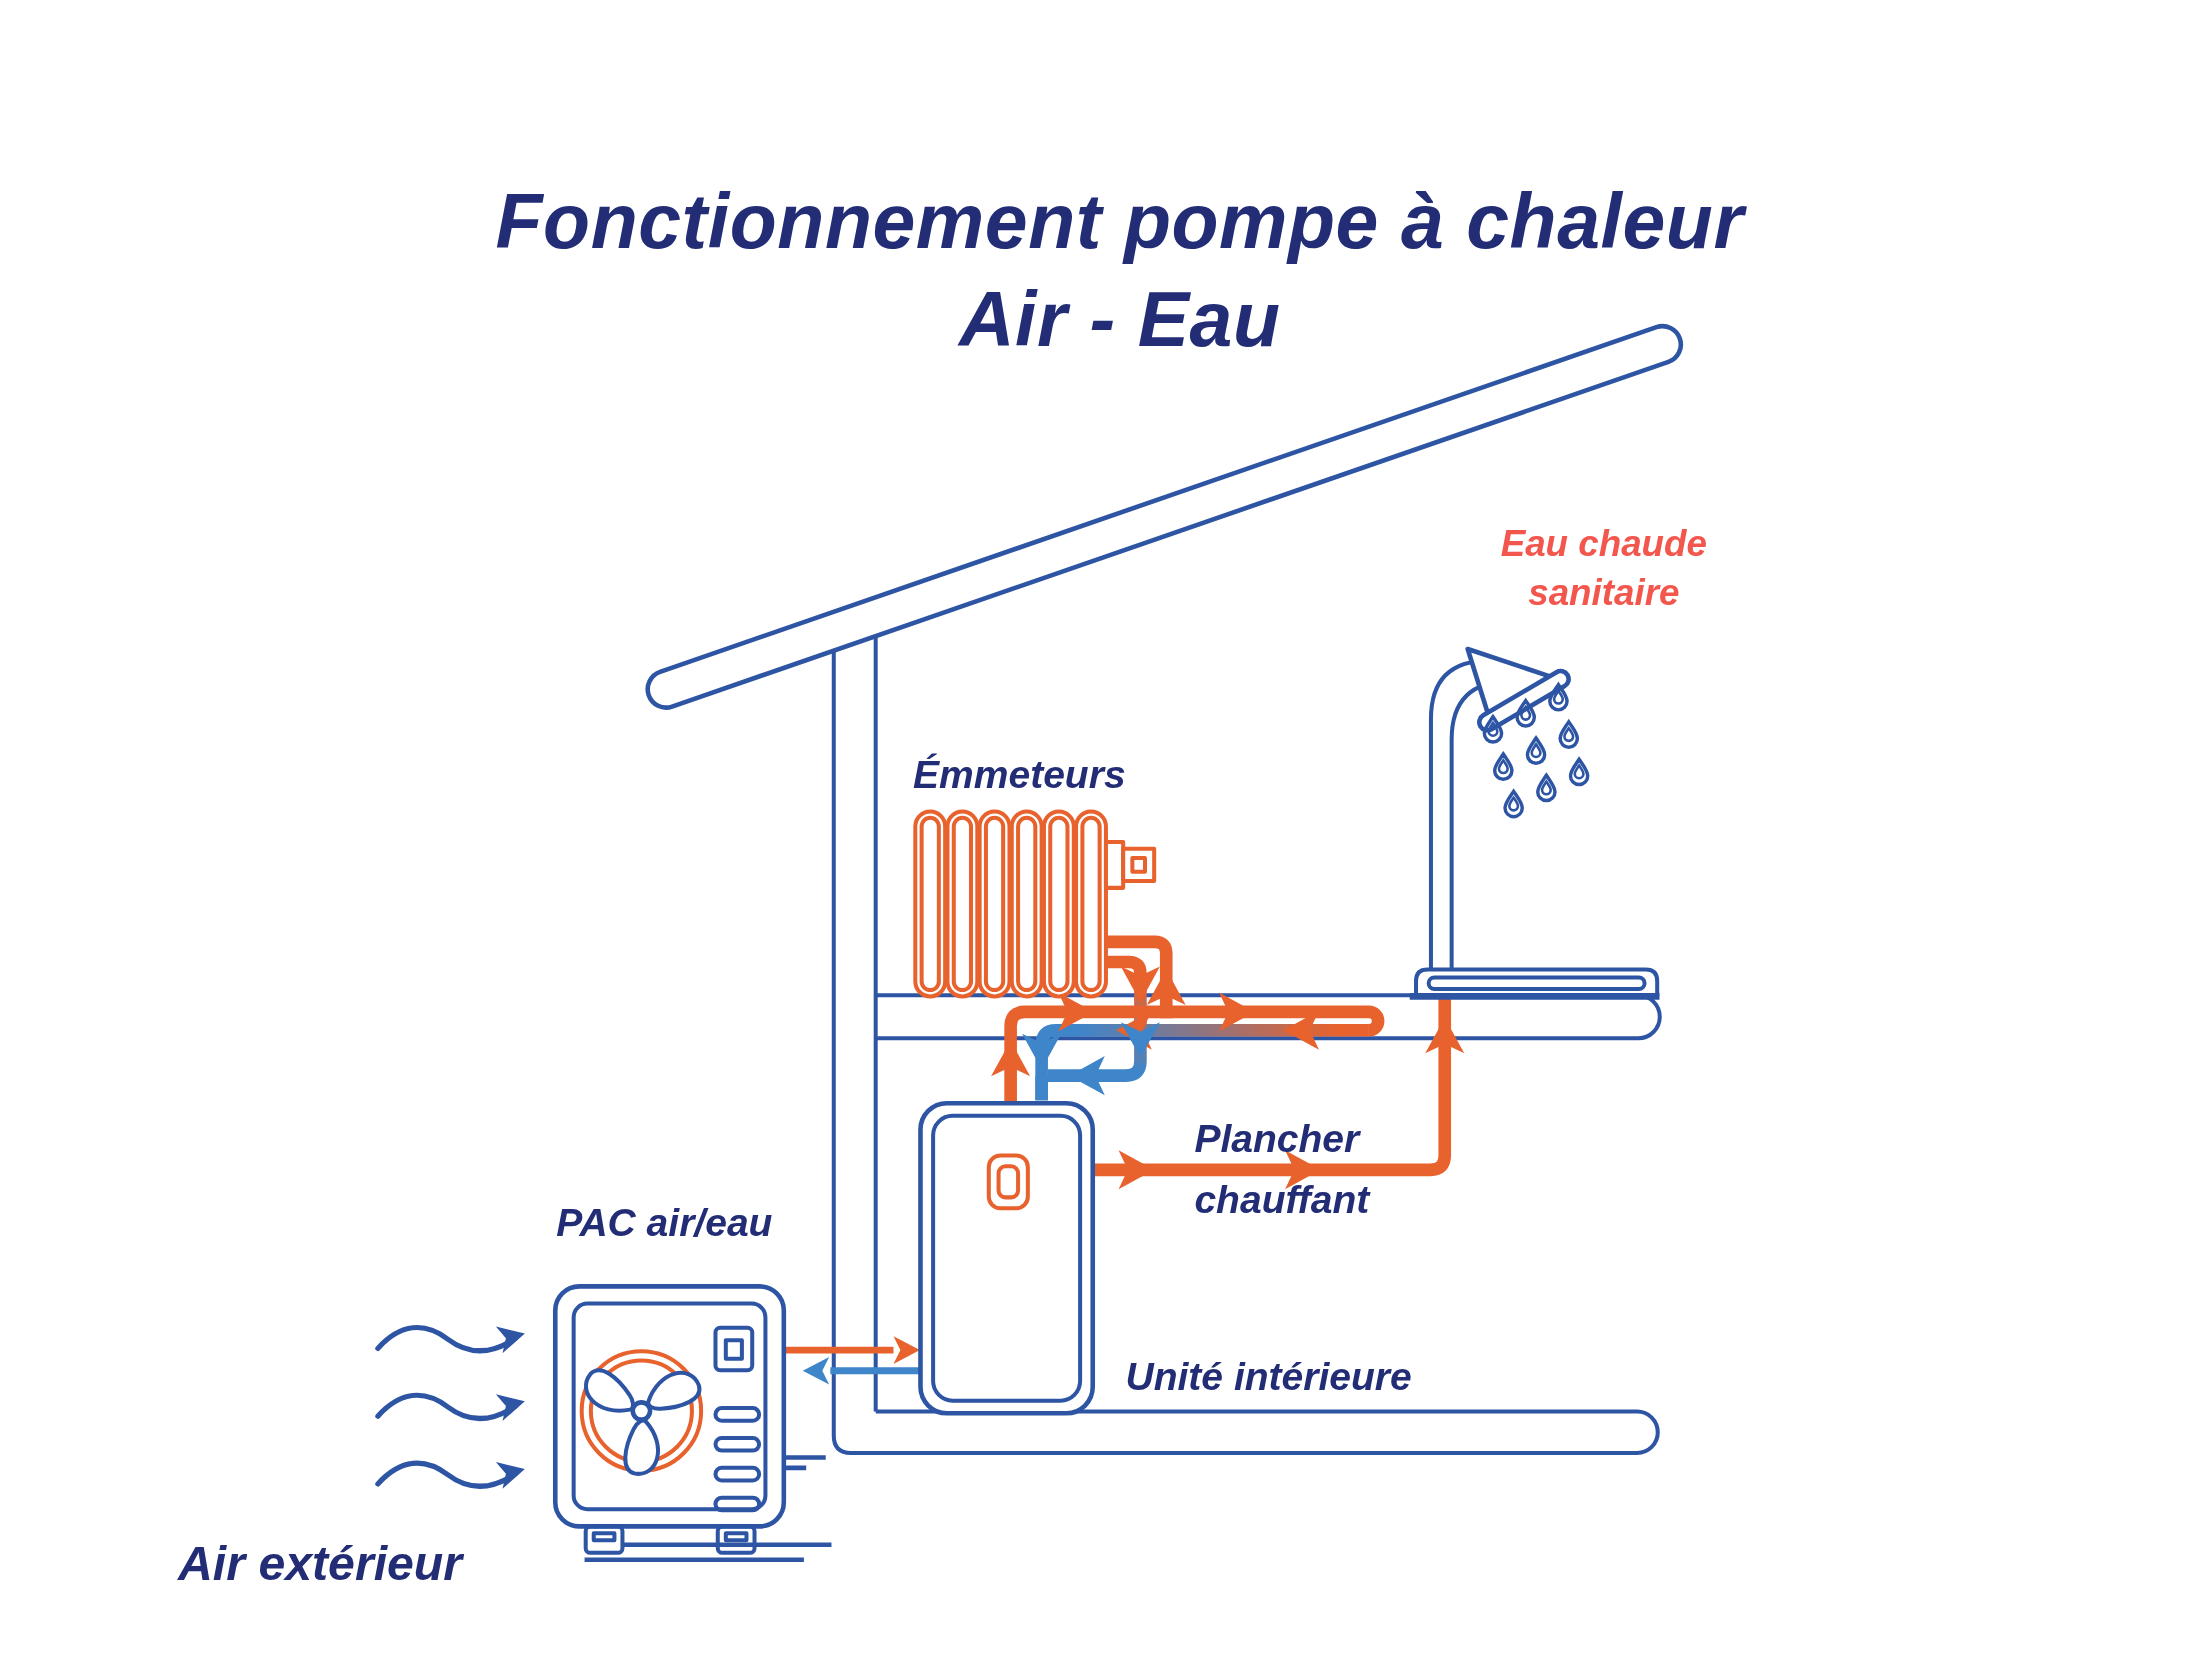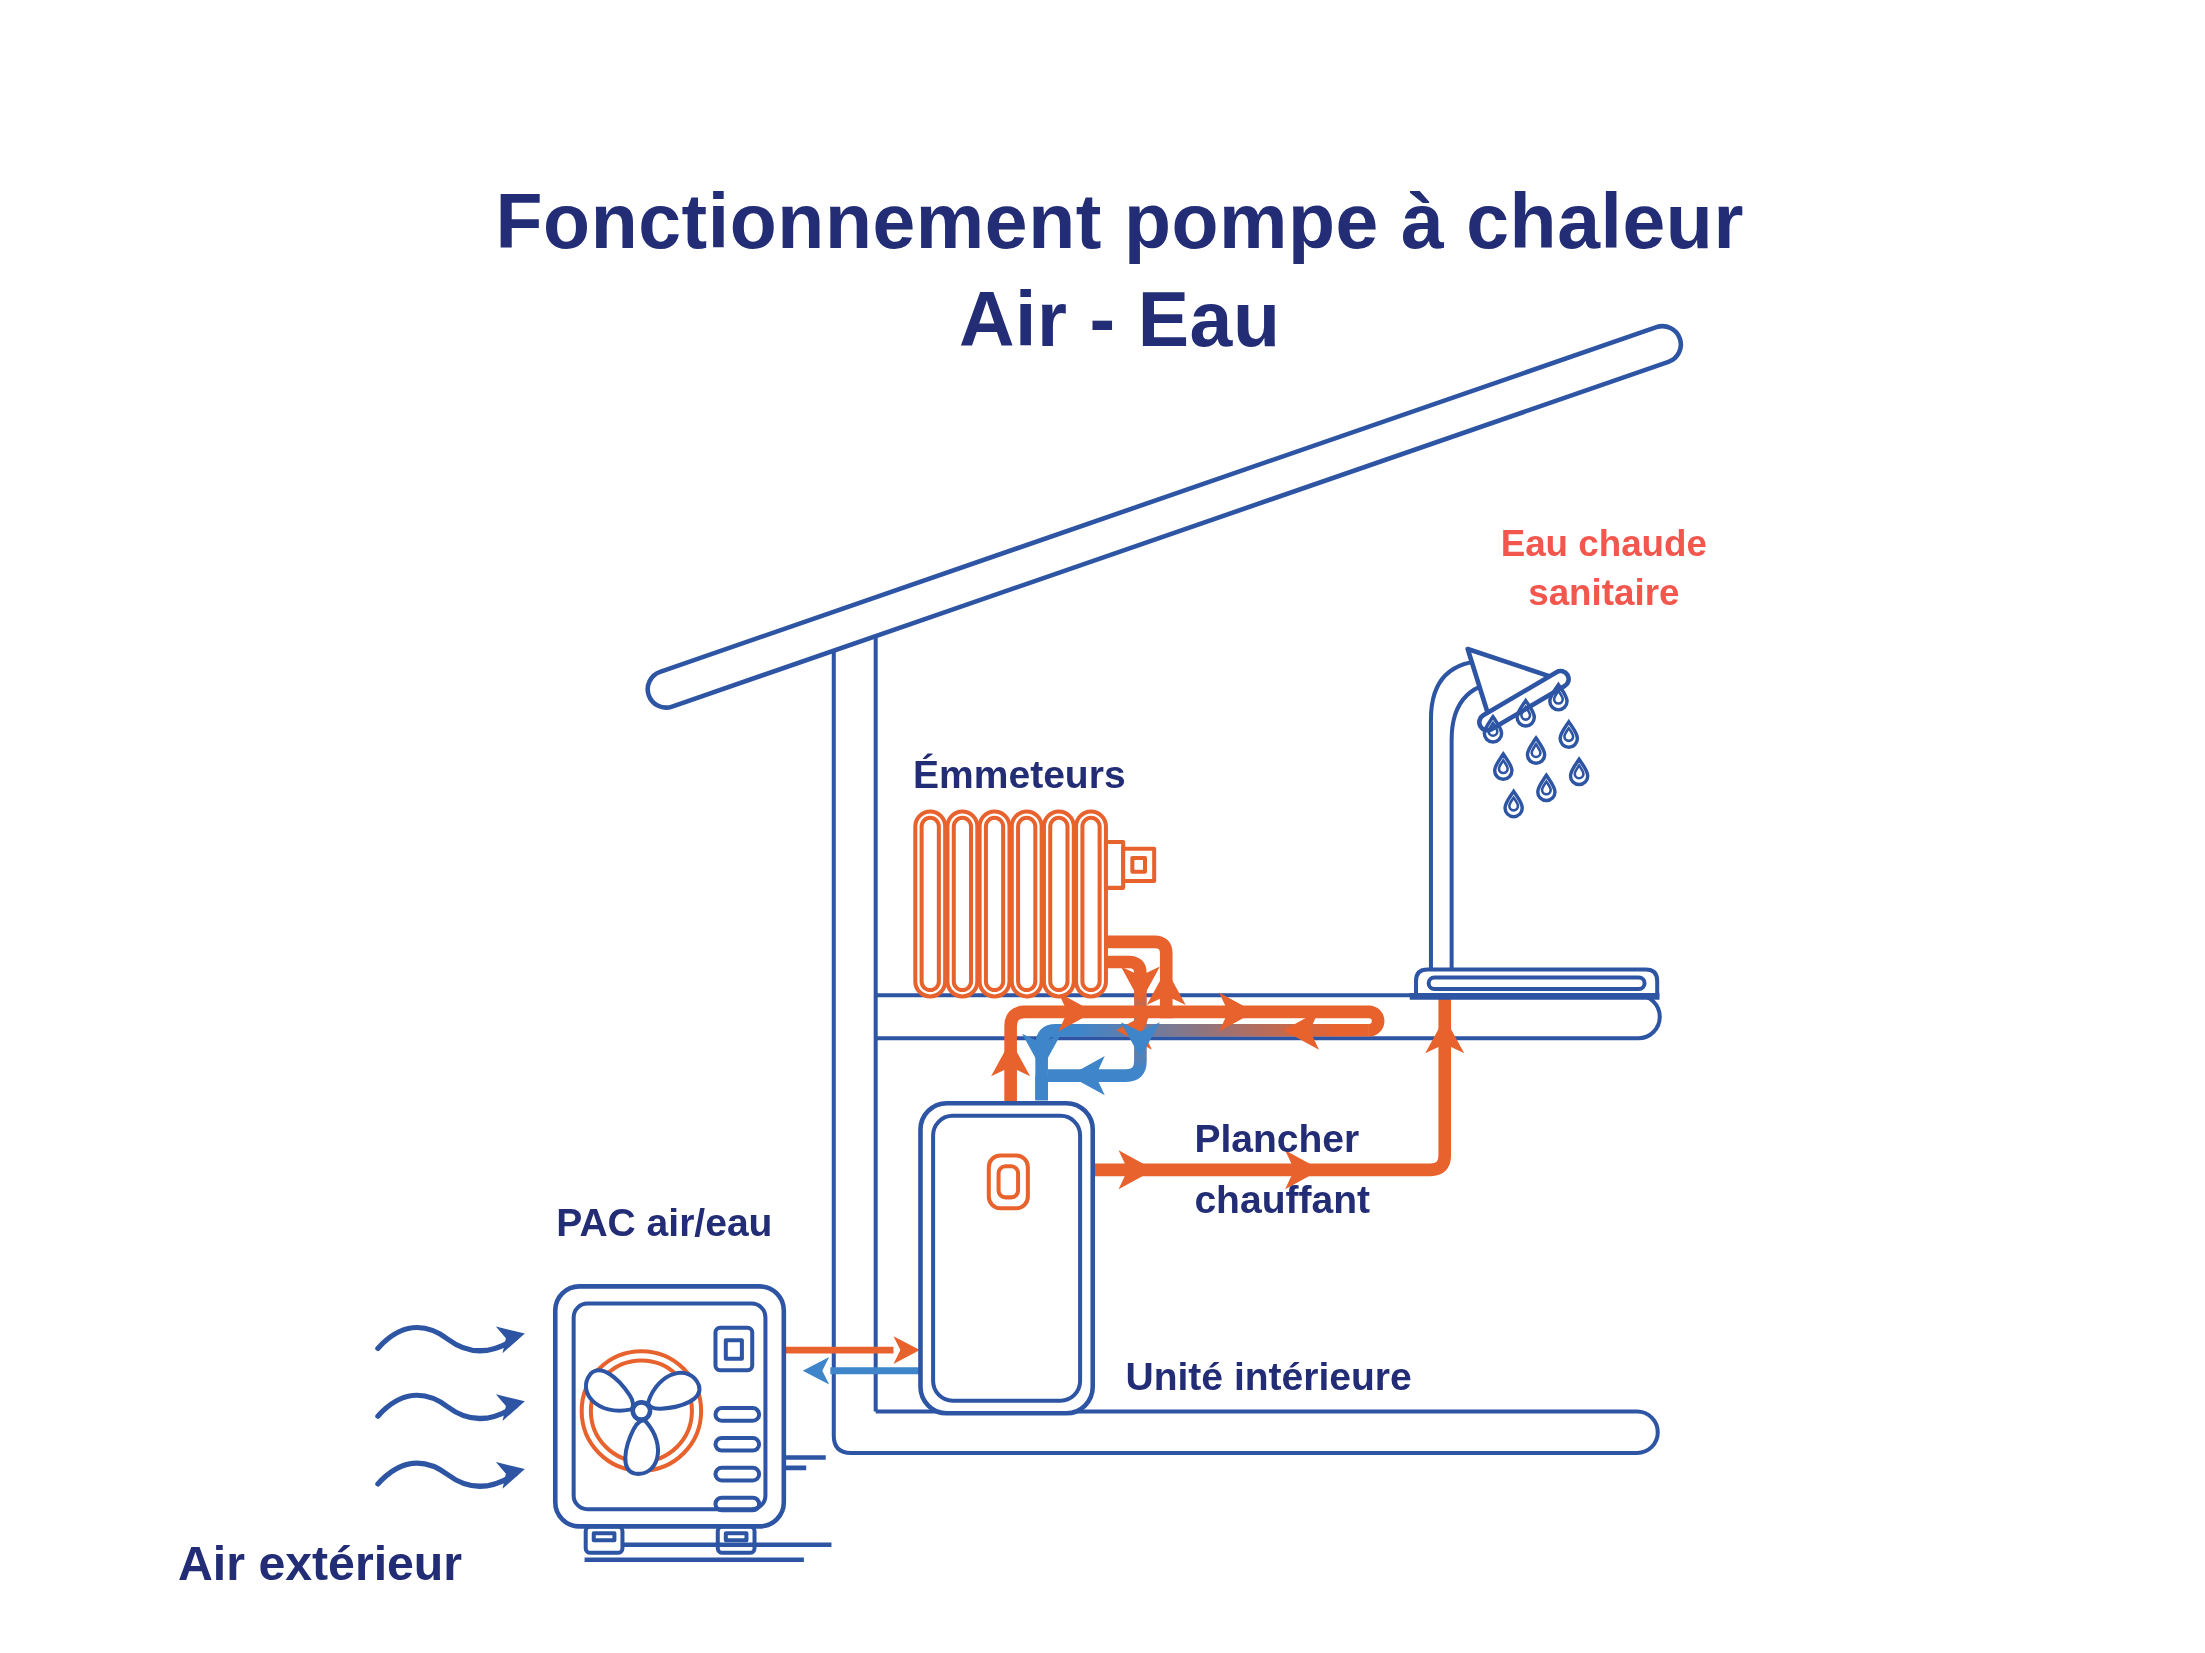--- a/index.html
+++ b/index.html
@@ -4,21 +4,21 @@
 <style>
   :root{
     --navy:#222d76;
     --outline:#2d55a4;
     --orange:#e8622d;
     --pipeblue:#3f85ca;
     --coral:#f2564c;
     --bg:#ffffff;
   }
   html,body{margin:0;padding:0;background:var(--bg);}
-  .canvas{width:2205px;height:1654px;background:var(--bg);position:relative;overflow:hidden;}
+  .canvas{width:2205px;height:1654px;background:var(--bg);position:relative;overflow:hidden;font-style:italic;}
   svg{display:block;width:100%;height:100%;}
   .ln{fill:none;stroke:var(--outline);stroke-width:7;stroke-linejoin:round;}
   .lnw{fill:#fff;stroke:var(--outline);stroke-width:8;stroke-linejoin:round;}
   .org{fill:none;stroke:var(--orange);stroke-width:7;stroke-linejoin:round;}
   .orgw{fill:#fff;stroke:var(--orange);stroke-width:7;stroke-linejoin:round;}
   .pipeO{fill:none;stroke:var(--orange);stroke-width:22;stroke-linejoin:round;}
   .pipeB{fill:none;stroke:var(--pipeblue);stroke-width:22;stroke-linejoin:round;}
   .pipeOs{fill:none;stroke:var(--orange);stroke-width:12;}
   .pipeBs{fill:none;stroke:var(--pipeblue);stroke-width:12;}
   .aO{fill:var(--orange);}

